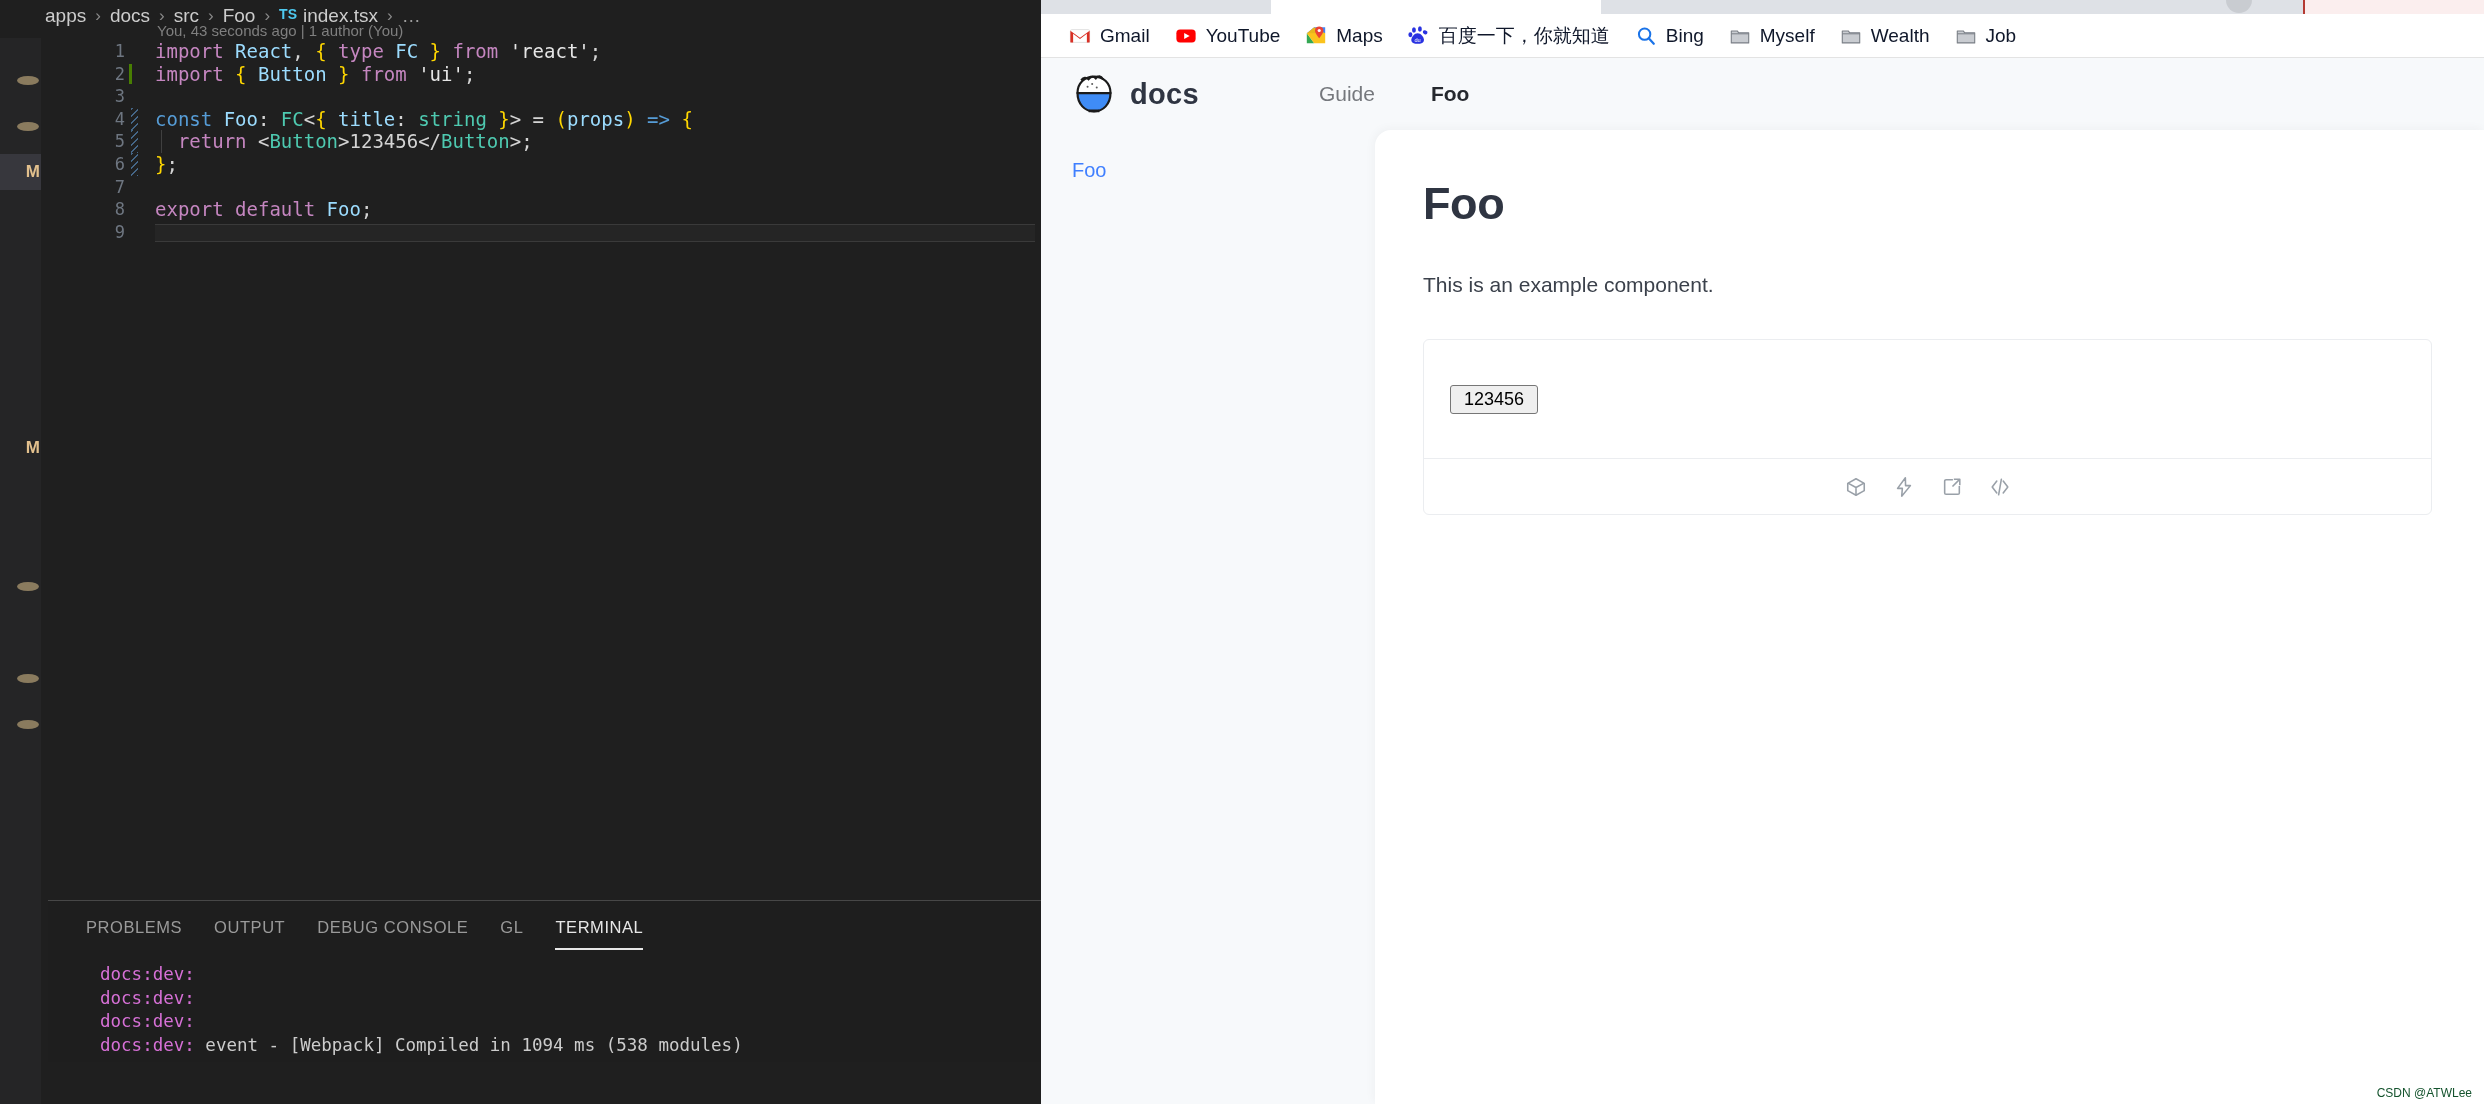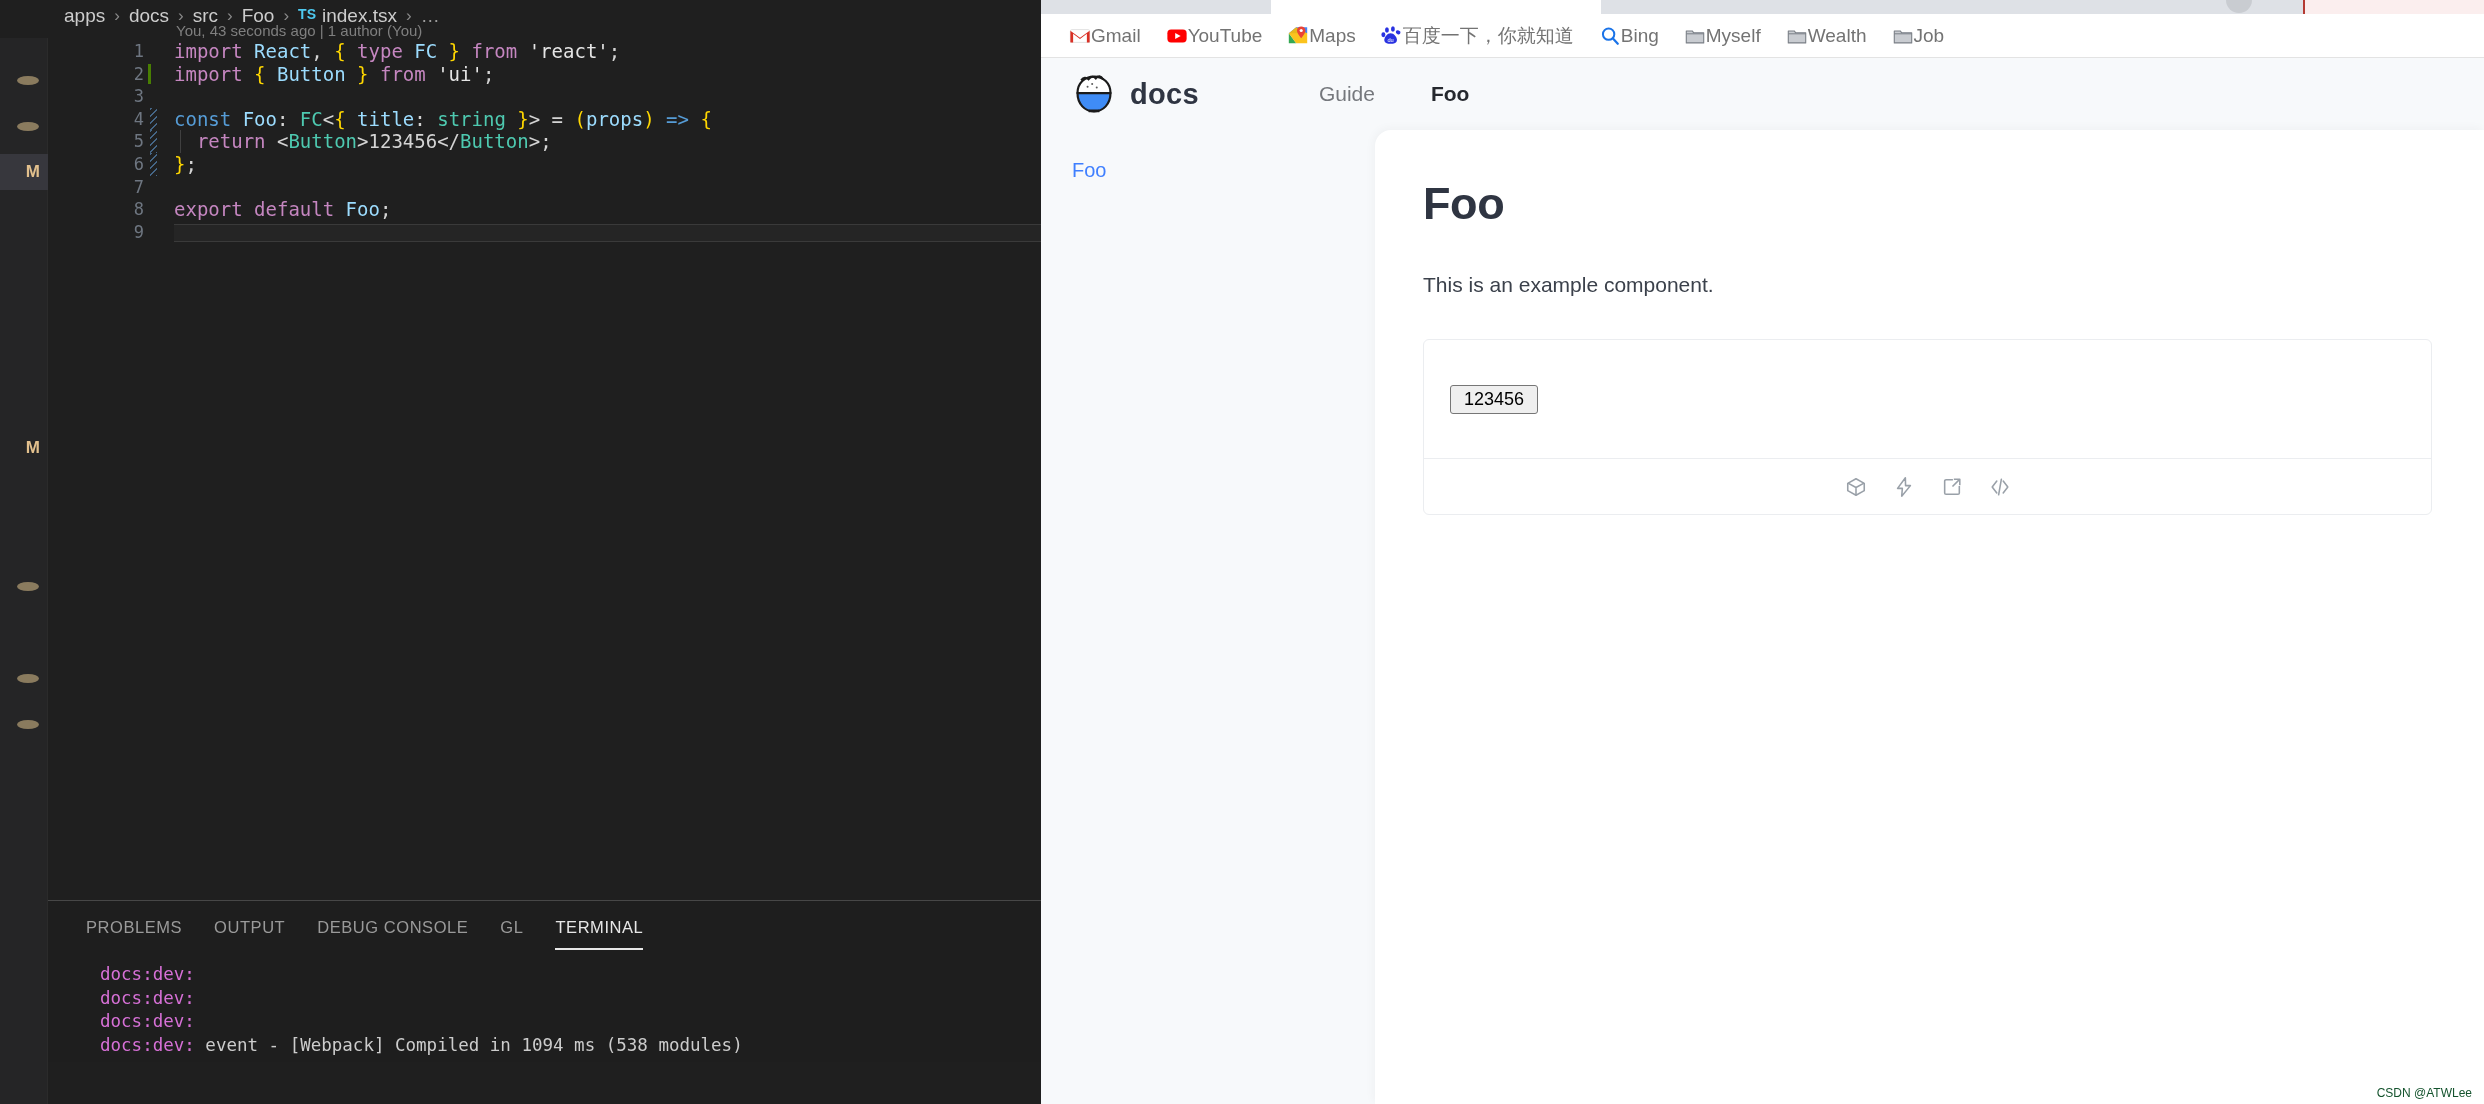--- a/index.html
+++ b/index.html
@@ -38,21 +38,21 @@
     width: 22px; height: 9px; border-radius: 50%;
     background: #8a7b5e;
   }
   .exp-m {
     font-family: "Liberation Sans", sans-serif;
     font-size: 17px; font-weight: 600; color: #e2c08d;
     letter-spacing: -1px;
   }
 
   .vs-main {
-    position: absolute; left: 60px; top: 0;
+    position: absolute; left: 41px; top: 0;
     width: 993px; height: 1104px;
     background: #1f1f1f;
   }
 
   
   .breadcrumb {
     position: absolute; left: 0; top: 0; height: 32px;
     display: flex; align-items: center; gap: 0;
     padding-left: 4px;
     font-size: 19px; color: #9d9d9d;
@@ -193,23 +193,23 @@
 
   .bookmarks {
     position: absolute; left: 0; top: 14px;
     width: 1443px; height: 44px;
     background: #fff;
     border-bottom: 1px solid #e3e3e3;
     display: flex; align-items: center;
     padding-left: 18px; gap: 5px;
   }
   .bm {
-    display: flex; align-items: center; 
+    display: flex; align-items: center; gap: 9px;
     padding: 4px 10px; border-radius: 4px;
-    font-size: 19px; color: #737373;
+    font-size: 19px; color: #0f172a;
     white-space: nowrap;
   }
   .bm-ico { width: 22px; height: 22px; flex: 0 0 22px; display:block; }
 
   
   .site {
     position: absolute; left: 0; top: 58px;
     width: 1443px; height: 1046px;
     background: #f7f9fb;
   }

